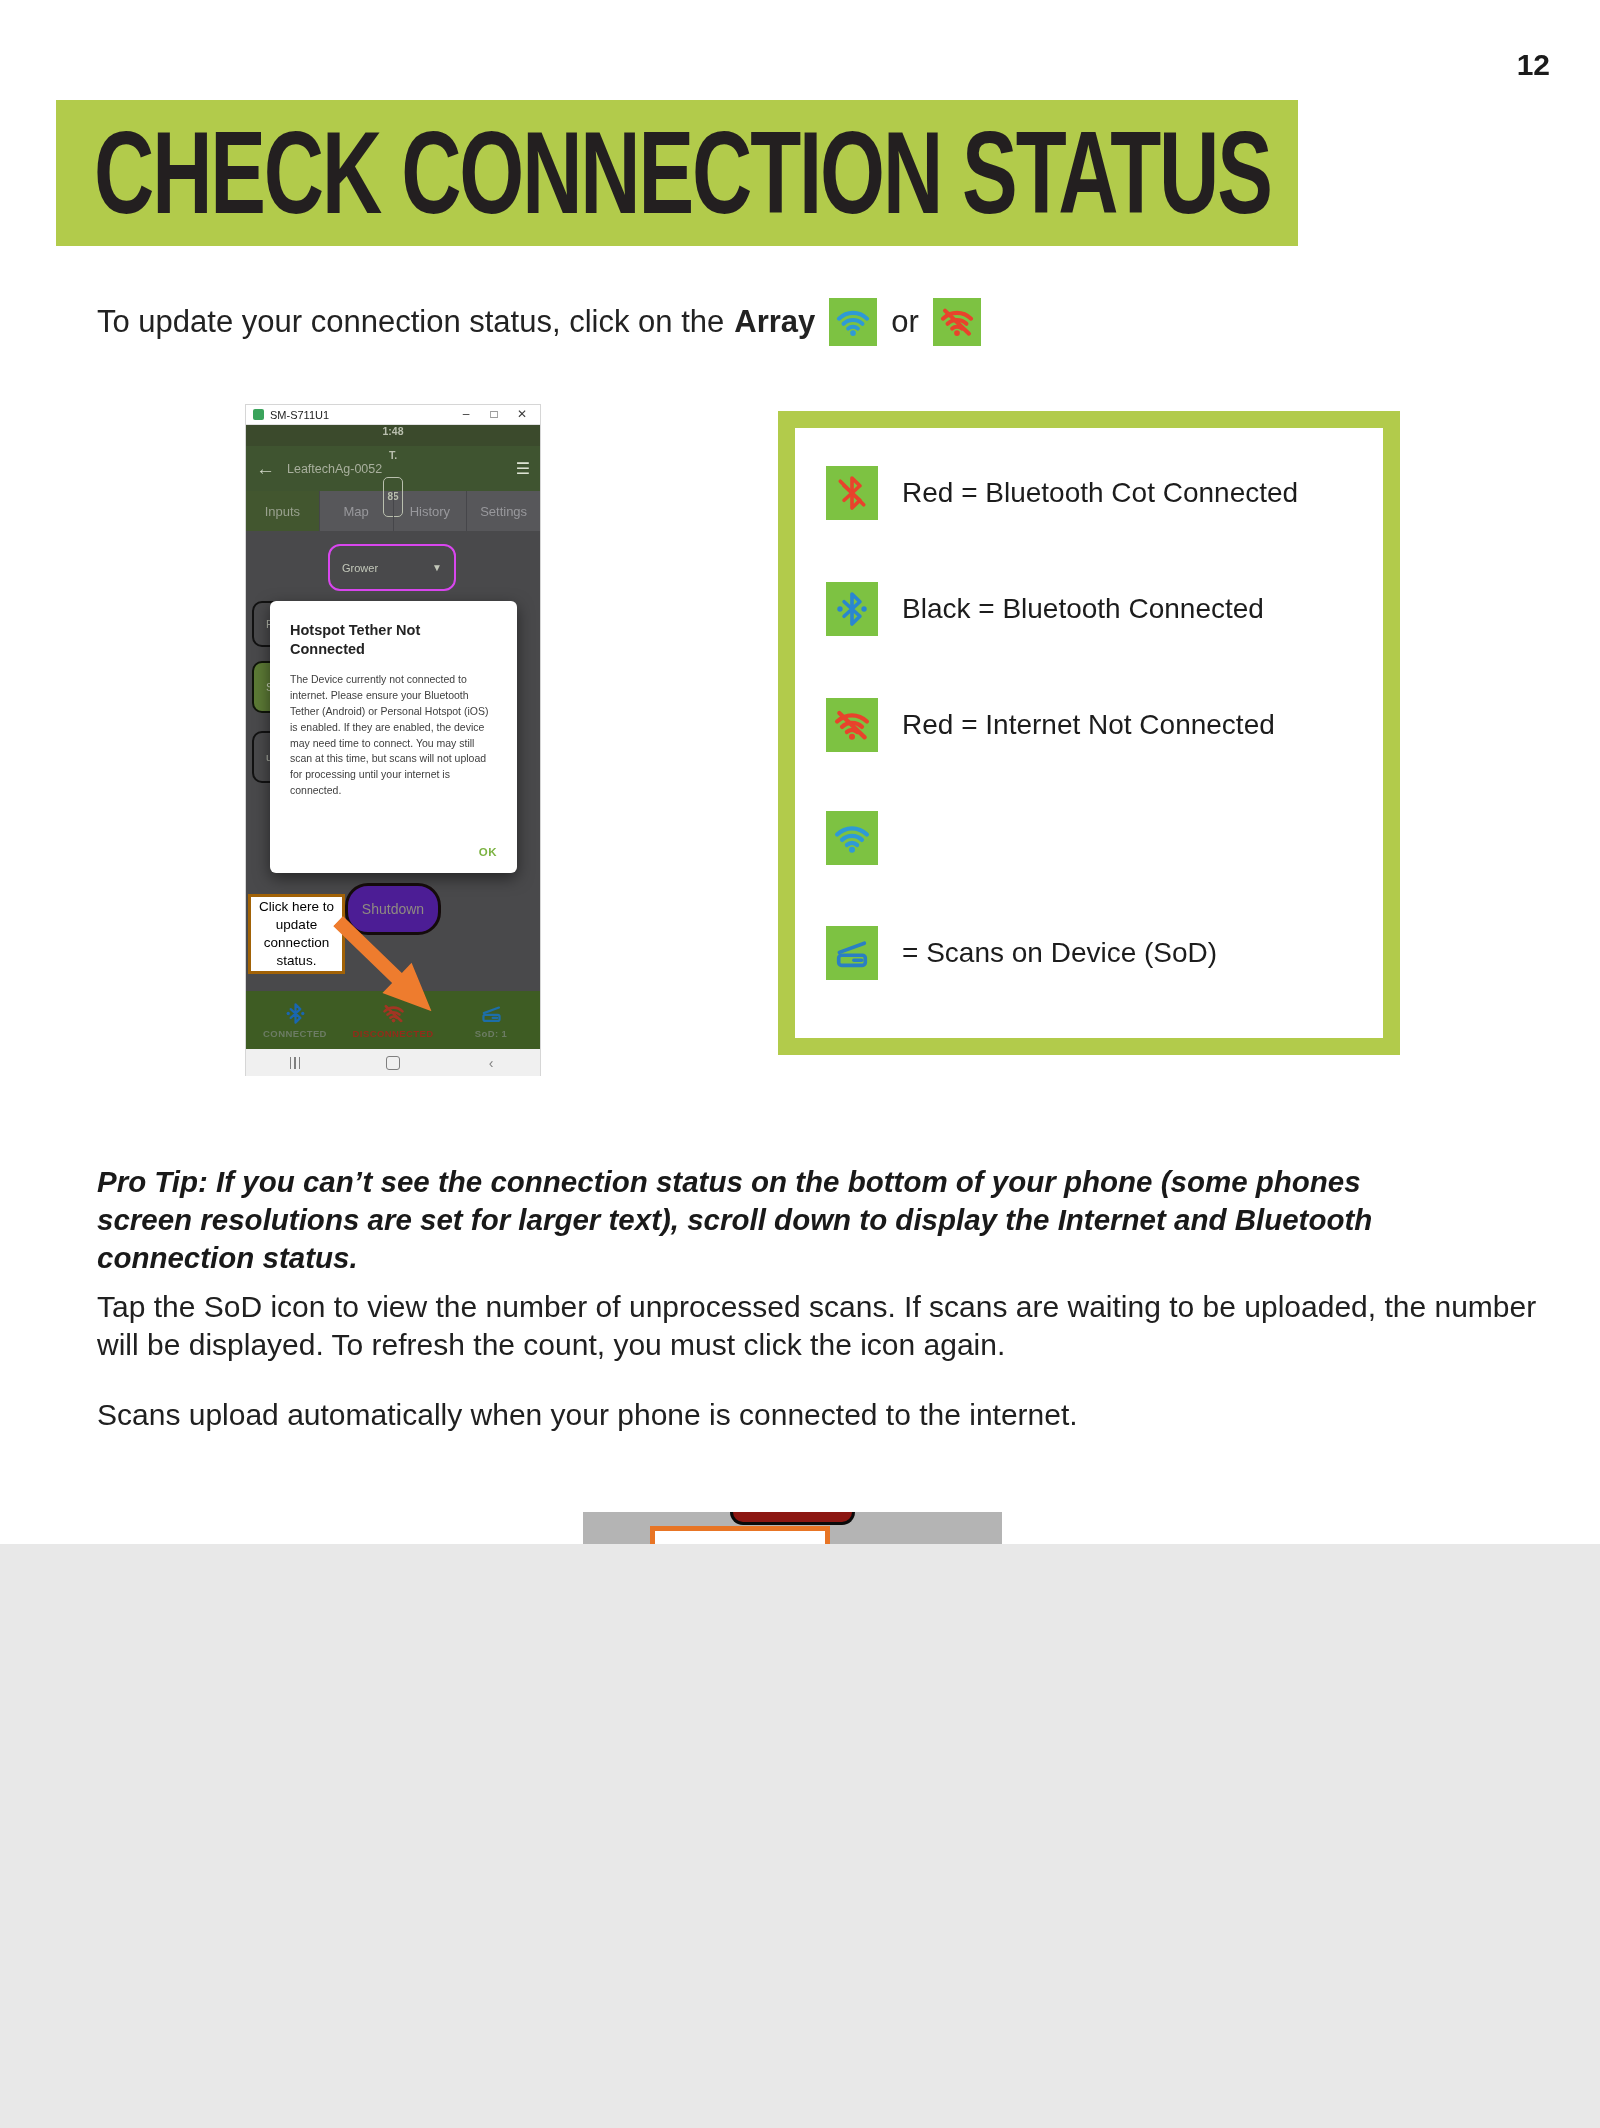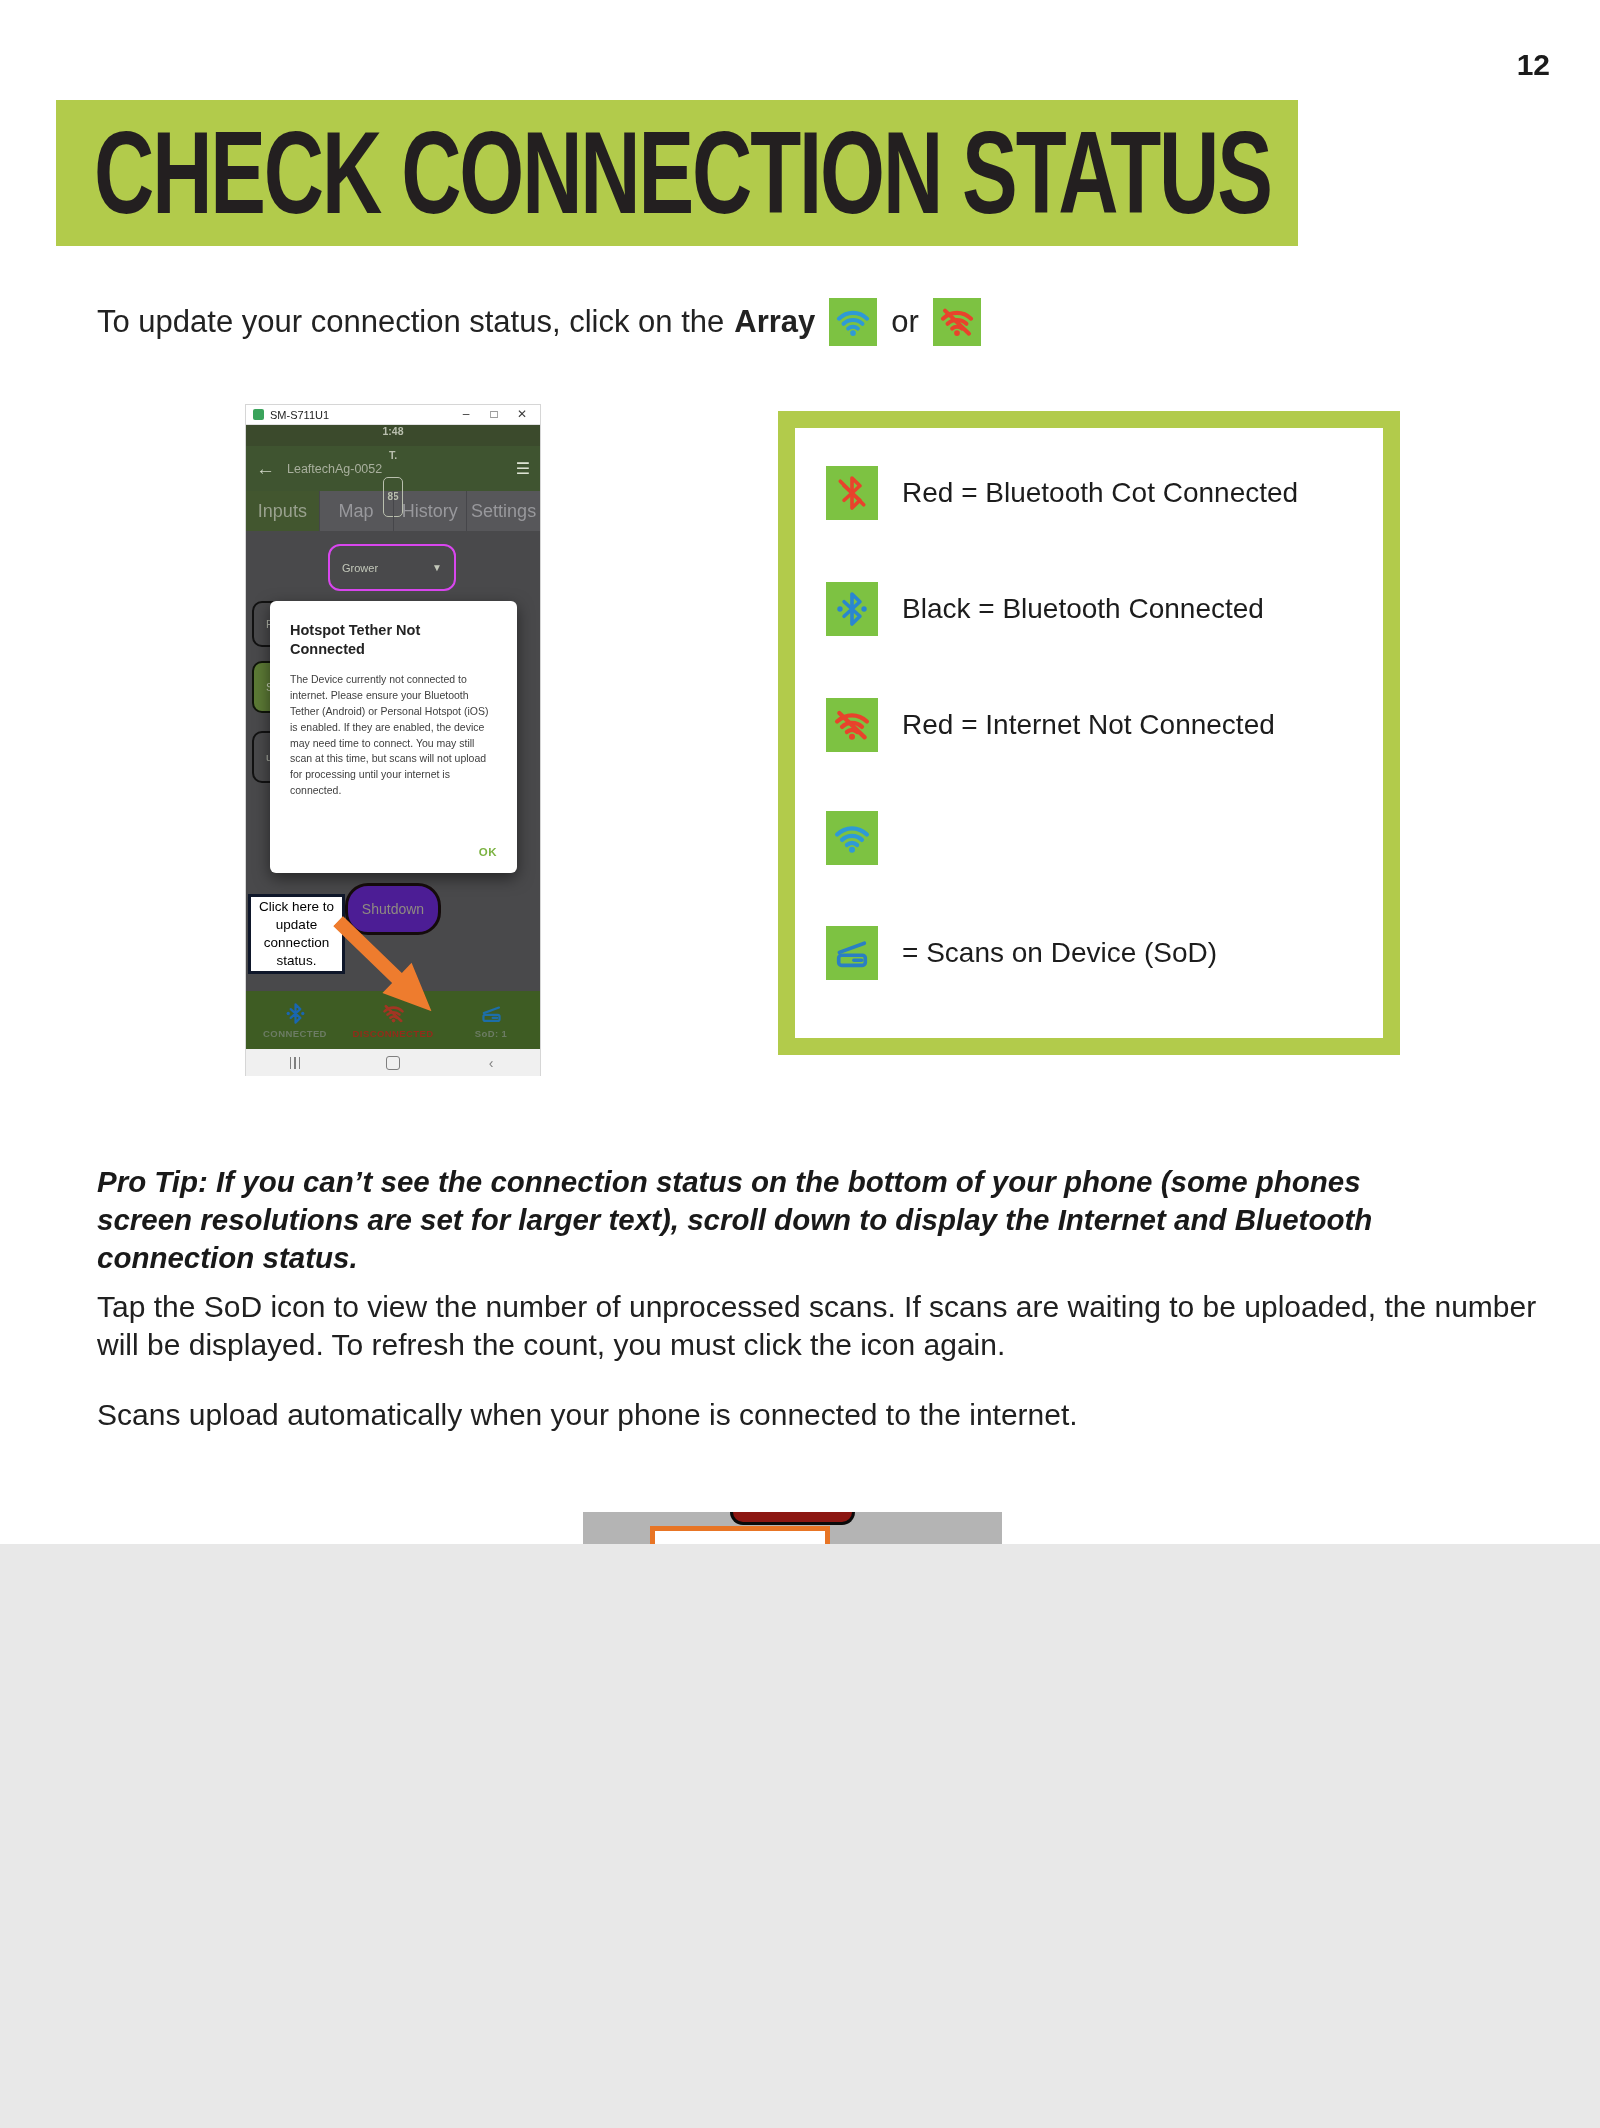--- a/index.html
+++ b/index.html
@@ -33,37 +33,37 @@
   .p1-statusbar{height:21px;background:#3b4a2c;color:#b9bfae;font-size:10.5px;display:flex;align-items:center;
                 padding:0 7px;gap:4px;font-weight:bold;flex-direction:column;}
   .mini-ic{width:9px;height:9px;background:#aab19c;border-radius:2px;display:inline-block;}
   .p1-statusbar .grow{flex:1;}
   .batt{border:1px solid #b9bfae;border-radius:5px;font-size:10px;padding:14px 3px;line-height:10px;font-weight:bold;}
   .p1-appbar{height:45px;background:#3f5430;display:flex;align-items:center;padding:0 10px;gap:12px;}
   .back-ic{color:#cfd5c6;font-size:19px;line-height:1;}
   .p1-apptitle{color:#a9b09e;font-size:12.5px;flex:1;}
   .burger{color:#dde3d3;font-size:16px;letter-spacing:0;line-height:1;}
   .p1-tabs{height:40px;display:flex;background:#57575a;}
-  .p1-tab{flex:1;display:flex;align-items:center;justify-content:center;font-size:18px;color:#98989c;
+  .p1-tab{flex:1;display:flex;align-items:center;justify-content:center;font-size:13px;color:#98989c;
           border-left:1px solid #46464a;}
   .p1-tab:first-child{border-left:none;background:#42562f;color:#99a18e;}
   .p1-content{position:relative;height:460px;background:#49494b;}
   .dropdown{position:absolute;left:82px;top:13px;width:128px;height:47px;border:2px solid #d946ef;border-radius:12px;
             display:flex;align-items:center;padding:0 12px;color:#c3c8ba;font-size:11px;box-sizing:border-box;}
   .dropdown .grow{flex:1;}
   .caret{color:#c3c8ba;font-size:10px;}
   .ghost-btn{position:absolute;left:6px;width:92px;border:2px solid #121212;border-radius:10px;color:#b9bdb0;
              font-size:11px;display:flex;align-items:center;padding-left:12px;box-sizing:border-box;z-index:1;}
   .ghost-btn.green{background:#5c7a35;border-color:#10150a;color:#cdd6bd;}
   .dialog{position:absolute;left:24px;top:70px;width:247px;height:272px;background:#fff;border-radius:6px;
           box-shadow:0 5px 16px rgba(0,0,0,.5);padding:20px 18px 0 20px;box-sizing:border-box;z-index:2;}
   .dialog h2{margin:0;font-size:14.5px;line-height:1.3;color:#232323;width:175px;}
   .dialog p{margin:13px 0 0 0;font-size:10.5px;line-height:1.52;color:#3e3e3e;width:205px;}
   .dialog .ok{position:absolute;right:20px;bottom:15px;color:#7cb342;font-weight:bold;font-size:11.5px;letter-spacing:.5px;}
-  .callout1{position:absolute;left:2px;top:363px;width:97px;height:80px;background:#fff;border:3px solid #0f172a;
+  .callout1{position:absolute;left:2px;top:363px;width:97px;height:80px;background:#fff;border:3px solid #a16207;
             box-sizing:border-box;z-index:4;display:flex;align-items:center;justify-content:center;text-align:center;
             font-size:13.5px;line-height:1.35;color:#000;}
   .shutdown{position:absolute;left:99px;top:352px;width:96px;height:52px;background:#4c1d95;border:3px solid #140b0b;
             border-radius:23px;box-sizing:border-box;display:flex;align-items:center;justify-content:center;
             color:#8f8b81;font-size:14px;z-index:3;}
   .arrow1{position:absolute;left:92px;top:368px;width:130px;height:44px;z-index:5;
           transform:rotate(44deg);transform-origin:0 50%;}
   .p1-bottombar{height:58px;background:#3e5c23;display:flex;}
   .status-col{flex:1;display:flex;flex-direction:column;align-items:center;justify-content:center;gap:3px;}
   .status-col svg{width:23px;height:23px;}

